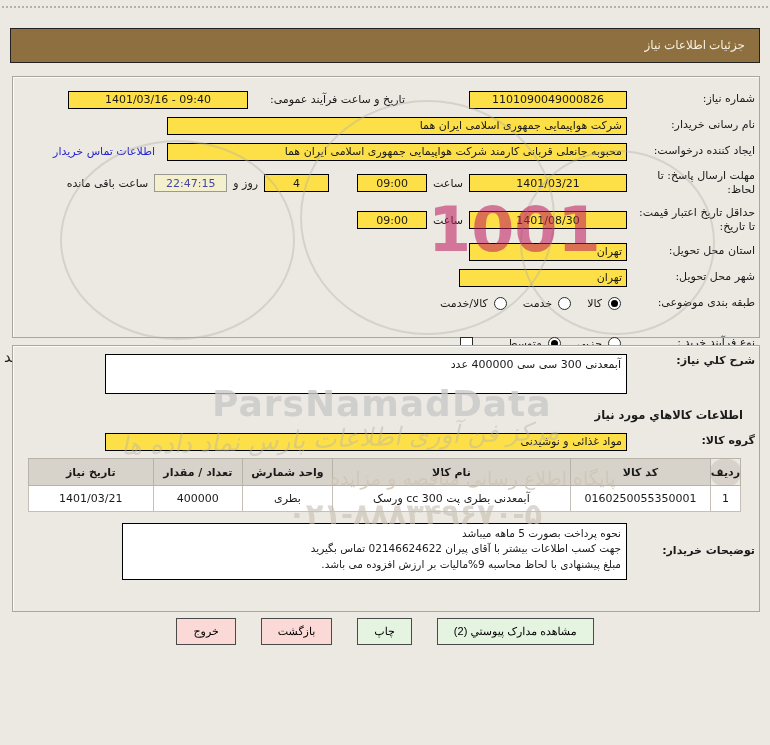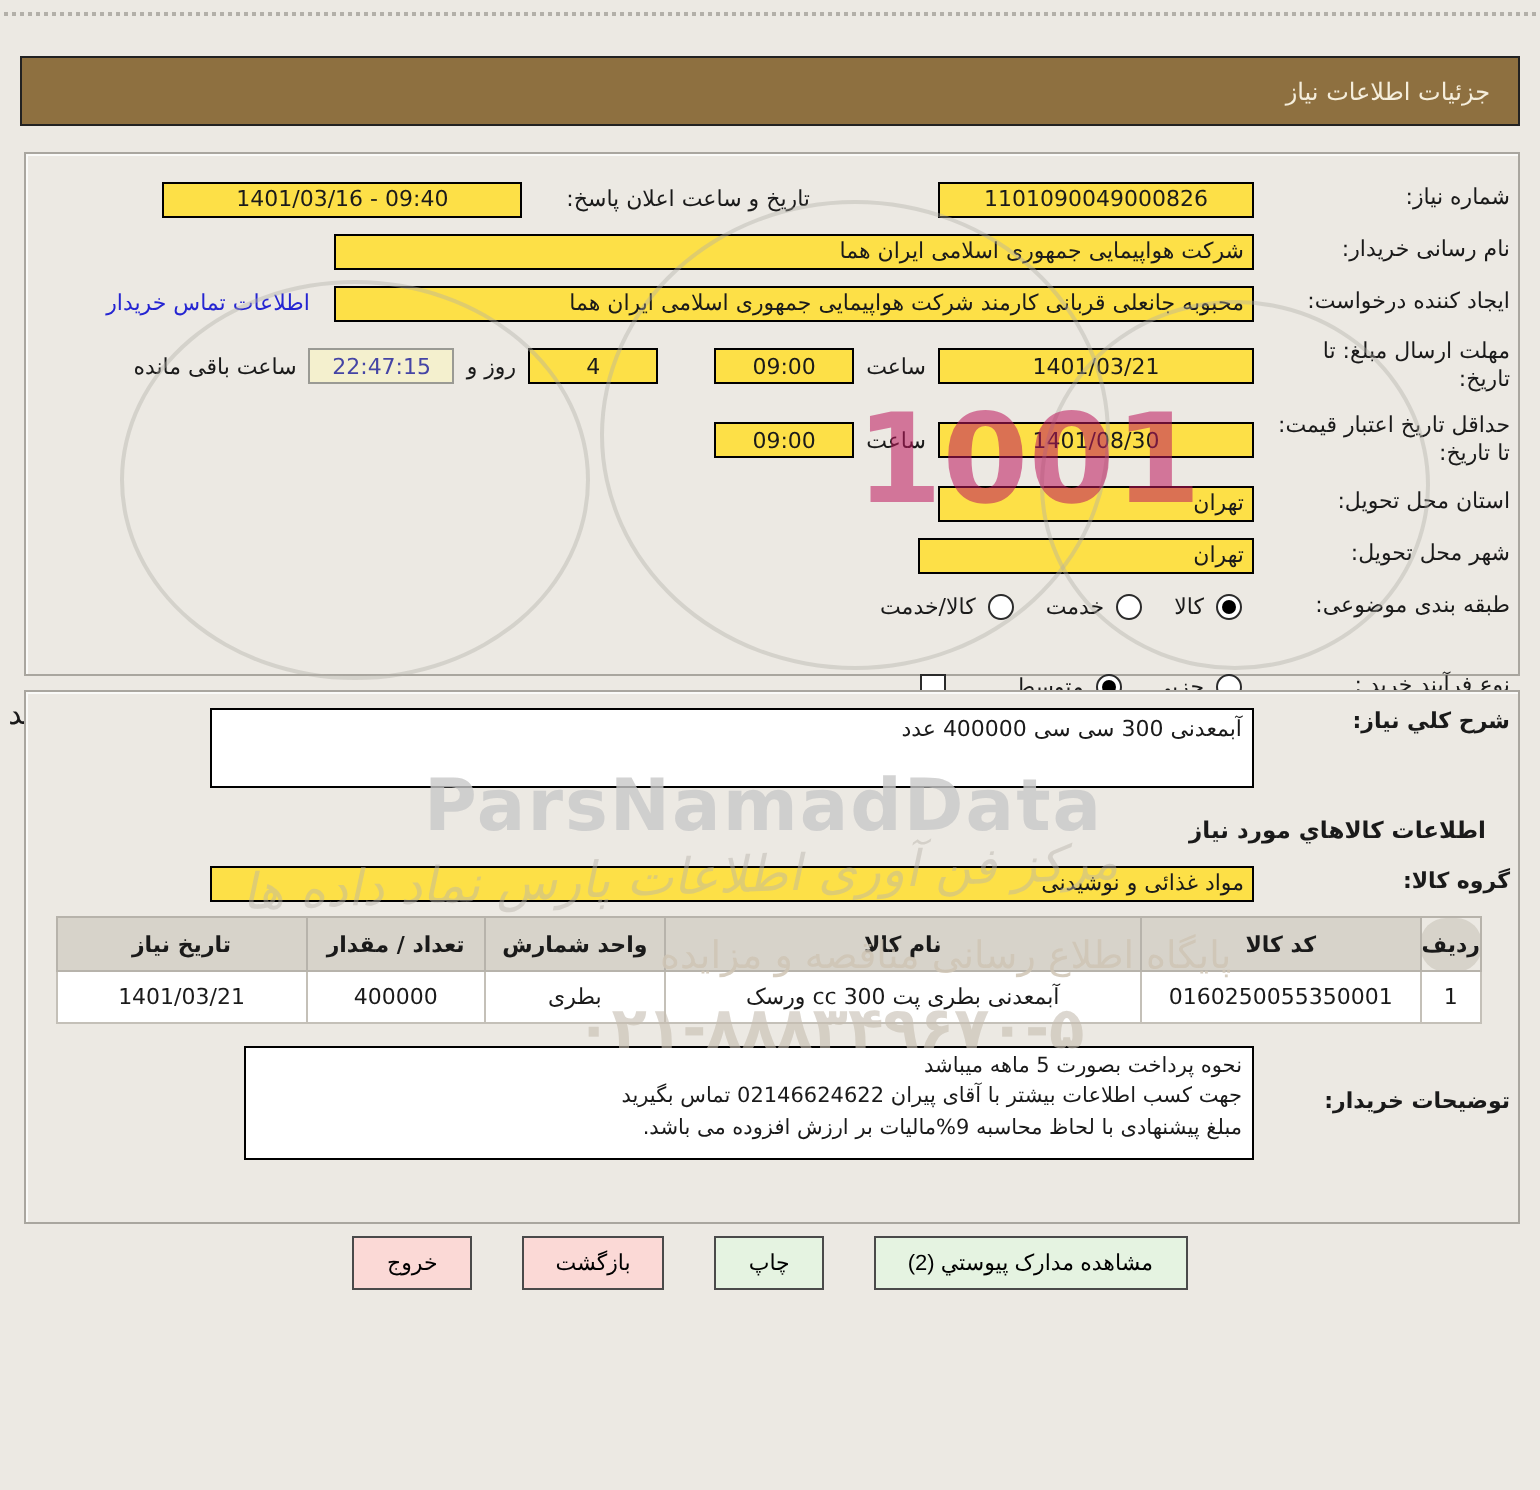--- a/index.html
+++ b/index.html
@@ -11,21 +11,21 @@
     font-size: 11px;
     color: #1a1a1a;
     direction: rtl;
     overflow: hidden;
   }
   .dotted-top { position:absolute; top:6px; left:2px; right:2px; border-top:2px dotted #b3b0a9; }
 
   .title-bar {
     position:absolute; top:28px; right:10px; left:10px; height:35px;
     background:#8E7040; border:1px solid #222;
-    color:#F5EEDC; display:flex; align-items:center; padding:0 14px; font-size:12px;
+    color:#F5EEDC; display:flex; align-items:center; padding:0 14px; font-size:12px;font-family:Liberation Serif, serif;
   }
 
   .groupbox {
     position:absolute; right:10px; left:12px;
     border:1px solid #a9a69f;
     box-shadow: inset 1px 1px 0 rgba(255,255,255,.75);
     background:#ECE9E3;
   }
   .g1 { top:76px; height:262px; padding:13px 4px 0 4px; }
   .g2 { top:345px; height:267px; padding:8px 4px 0 4px; }
@@ -114,42 +114,42 @@
 <div class="title-bar">
   <span>جزئیات اطلاعات نیاز</span>
 </div>
 
 <div class="groupbox g1">
 
   <div class="frow">
     <div class="flabel">شماره نیاز:</div>
     <div class="fcontent">
       <div class="tbox w158 ta-c" dir="ltr">1101090049000826</div>
-      <div class="lt gap64">تاریخ و ساعت اعلان پاسخ:</div>
+      <div class="lt gap64">تاریخ و ساعت فرآیند عمومی:</div>
       <div class="tbox w180 ta-c gap16" dir="ltr">1401/03/16 - 09:40</div>
     </div>
   </div>
 
   <div class="frow">
     <div class="flabel">نام رسانی خریدار:</div>
     <div class="fcontent">
       <div class="tbox w460">شرکت هواپیمایی جمهوری اسلامی ایران هما</div>
     </div>
   </div>
 
   <div class="frow">
     <div class="flabel">ایجاد کننده درخواست:</div>
     <div class="fcontent">
       <div class="tbox w460">محبوبه جانعلی قربانی کارمند شرکت هواپیمایی جمهوری اسلامی ایران هما</div>
       <a class="link">اطلاعات تماس خریدار</a>
     </div>
   </div>
 
   <div class="frow" style="min-height:30px;">
-    <div class="flabel">مهلت ارسال مبلغ: تا تاریخ:</div>
+    <div class="flabel">مهلت ارسال پاسخ: تا لحاظ:</div>
     <div class="fcontent">
       <div class="tbox w158 ta-c" dir="ltr">1401/03/21</div>
       <div class="lt">ساعت</div>
       <div class="tbox w70 ta-c" dir="ltr">09:00</div>
       <div class="tbox w65 ta-c gap28" dir="ltr">4</div>
       <div class="lt">روز و</div>
       <div class="countdown" dir="ltr">22:47:15</div>
       <div class="lt">ساعت باقی مانده</div>
     </div>
   </div>

